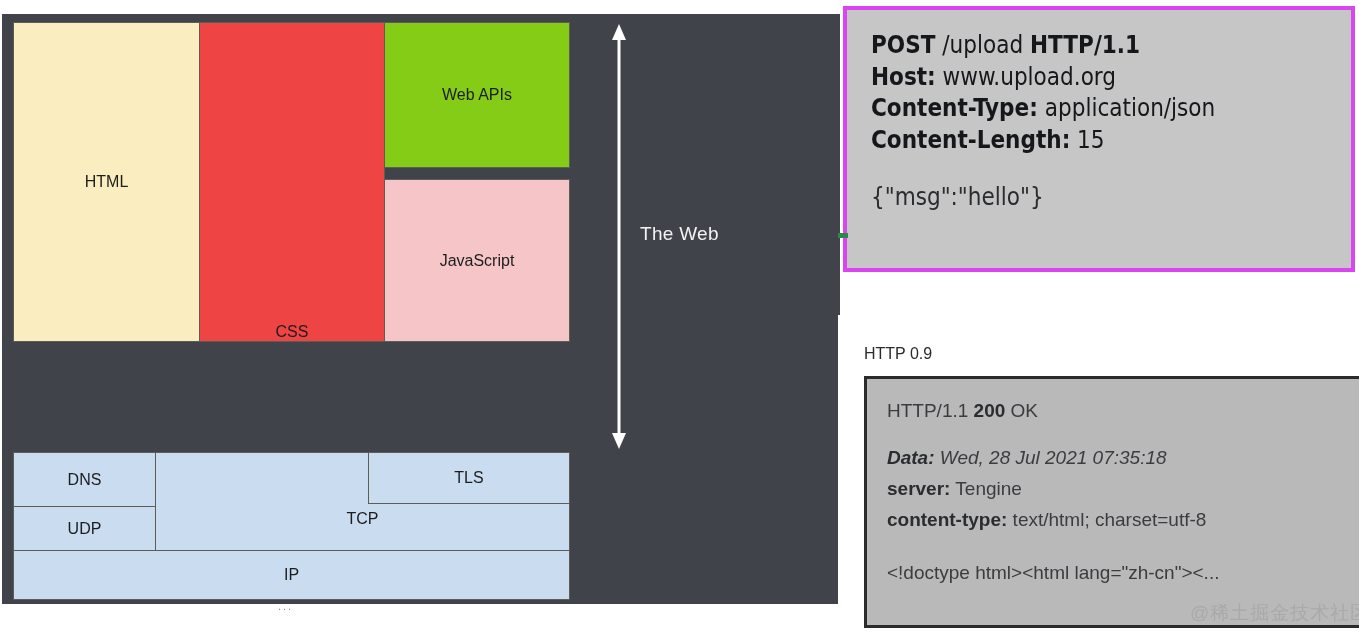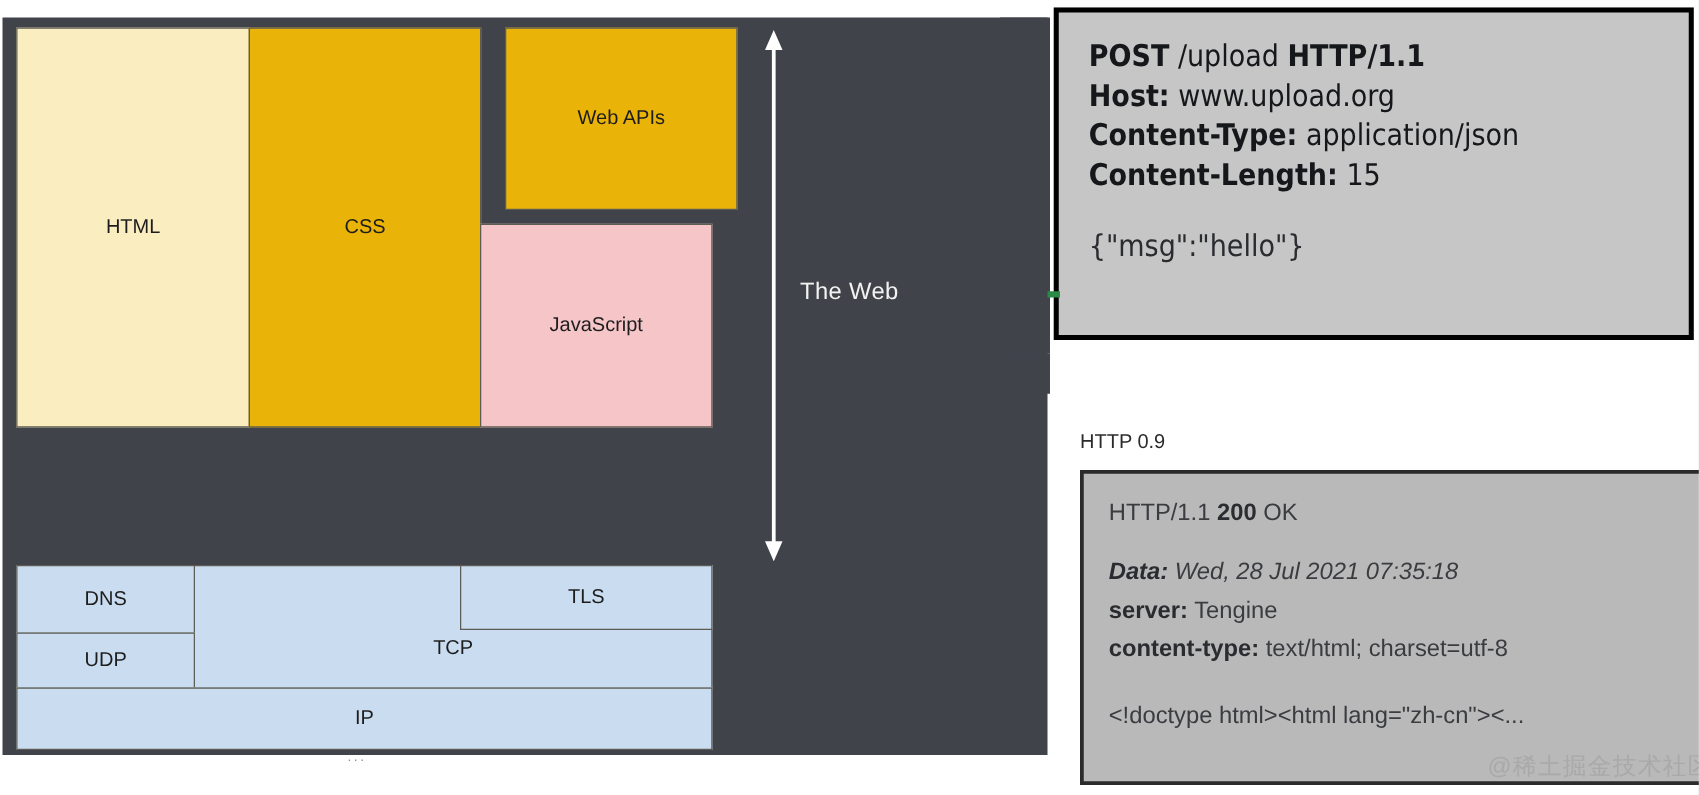--- a/index.html
+++ b/index.html
@@ -20,40 +20,40 @@
   
   #web-arrow{position:absolute;left:604px;top:24px;width:30px;height:425px;}
 
   
   #stack{position:absolute;left:13px;top:22px;width:557px;height:578px;}
   .cell{position:absolute;box-sizing:border-box;border:1px solid #5d5d55;
         display:flex;align-items:center;justify-content:center;
         font-size:16px;color:#1d1d1d;}
 
   .c-html{left:0;top:0;width:187px;height:320px;background:#faeec0;}
-  .c-css {left:186px;top:0;width:186px;height:320px;background:#eab308;}
-  .c-api {left:371px;top:0;width:186px;height:146px;background:#eab308;margin-left:20px;}
+  .c-css {left:186px;top:0;width:186px;height:320px;background:#ef4444;align-items:flex-end;}
+  .c-api {left:371px;top:0;width:186px;height:146px;background:#84cc16;}
   .c-js  {left:371px;top:157px;width:186px;height:163px;background:#f5c5c8;}
 
   .c-http{left:0;top:319px;width:557px;height:112px;background:#ffffff;
           color:#e8201b;font-weight:bold;font-size:18px;letter-spacing:.5px;}
 
   .c-dns {left:0;top:430px;width:143px;height:55px;background:#cadcf0;}
   .c-udp {left:0;top:484px;width:143px;height:45px;background:#cadcf0;}
   .c-tcp {left:142px;top:430px;width:415px;height:99px;background:#cadcf0;
           align-items:flex-end;padding-bottom:22px;}
   .c-tls {left:355px;top:430px;width:202px;height:52px;background:#cadcf0;}
   .c-ip  {left:0;top:528px;width:557px;height:50px;background:#cadcf0;}
 
   #ellipsis{position:absolute;left:278px;top:600px;color:#8d9099;font-size:11px;
             letter-spacing:2px;}
 
   
   #req-box{position:absolute;left:843px;top:6px;width:512px;height:266px;
-           background:#c6c6c6;border:4px solid #000000;box-sizing:border-box;
+           background:#c6c6c6;border:4px solid #d946ef;box-sizing:border-box;
            padding:20px 0 0 24px;}
   .req-line{font-family:"DejaVu Sans Condensed","Liberation Sans",sans-serif;
             font-size:24px;color:#15171a;line-height:1.32;white-space:nowrap;
             font-stretch:condensed;}
   .req-line b{font-weight:bold;}
   .req-body{margin-top:26px;font-family:"DejaVu Sans Condensed","Liberation Sans",sans-serif;
             font-size:24px;color:#2a2c30;}
   #green-tick{position:absolute;left:838px;top:233px;width:10px;height:5px;
               background:#2a8a46;}
 

